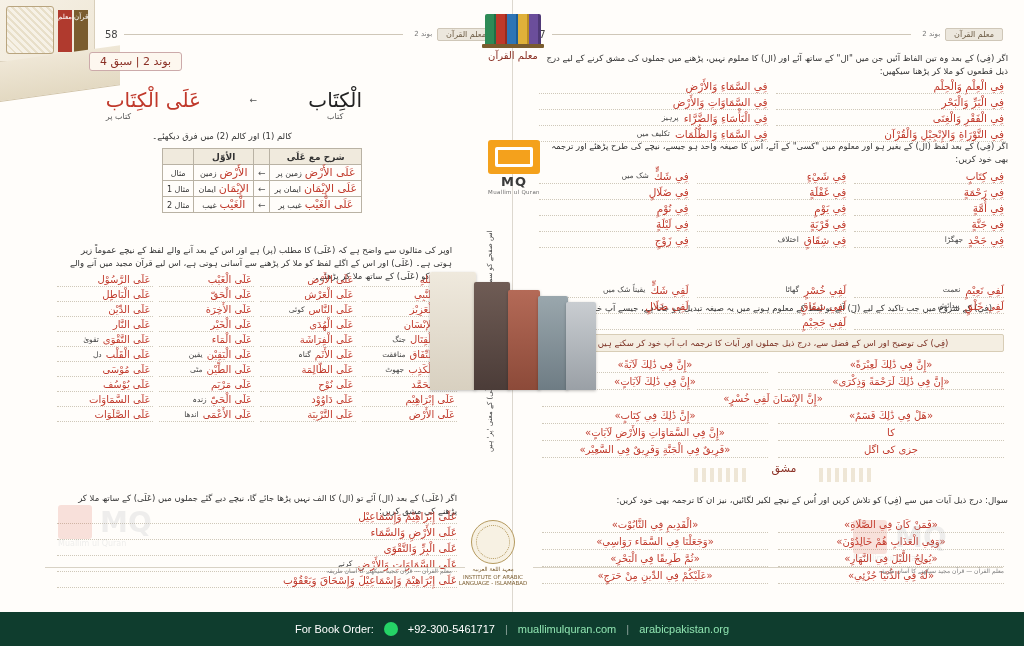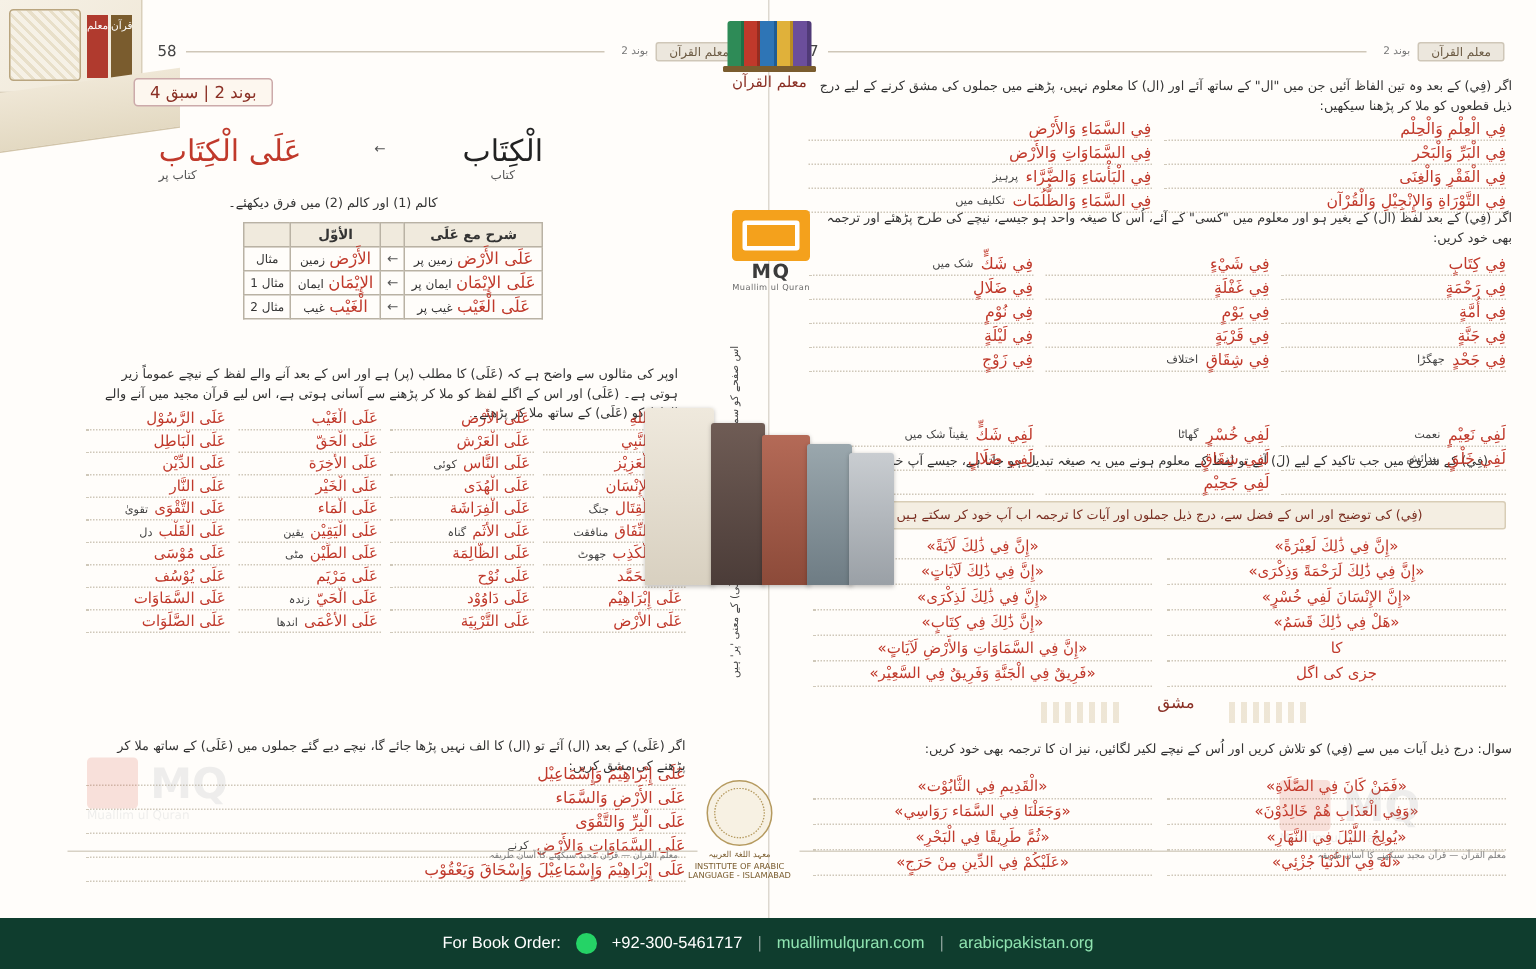--- a/index.html
+++ b/index.html
@@ -682,21 +682,20 @@
         <div style="display:flex; gap:10px;">
           <div class="ayah" style="flex:1">«إِنَّ فِي ذَٰلِكَ لَعِبْرَةً»</div>
           <div class="ayah" style="flex:1">«إِنَّ فِي ذَٰلِكَ لَآيَةً»</div>
         </div>
         <div style="display:flex; gap:10px;">
           <div class="ayah" style="flex:1">«إِنَّ فِي ذَٰلِكَ لَرَحْمَةً وَذِكْرَى»</div>
           <div class="ayah" style="flex:1">«إِنَّ فِي ذَٰلِكَ لَآيَاتٍ»</div>
         </div>
         <div style="display:flex; gap:10px;">
           <div class="ayah" style="flex:1">«إِنَّ الإِنْسَانَ لَفِي خُسْرٍ»</div>
-          <div class="ayah" style="flex:1">«إِنَّ فِي ذَٰلِكَ لَذِكْرَى»</div>
         </div>
         <div style="display:flex; gap:10px;">
           <div class="ayah" style="flex:1">«هَلْ فِي ذَٰلِكَ قَسَمٌ»</div>
           <div class="ayah" style="flex:1">«إِنَّ ذَٰلِكَ فِي كِتَابٍ»</div>
         </div>
         <div style="display:flex; gap:10px;">
           <div class="ayah" style="flex:1">کا</div>
           <div class="ayah" style="flex:1">«إِنَّ فِي السَّمَاوَاتِ وَالأَرْضِ لَآيَاتٍ»</div>
         </div>
         <div style="display:flex; gap:10px;">

